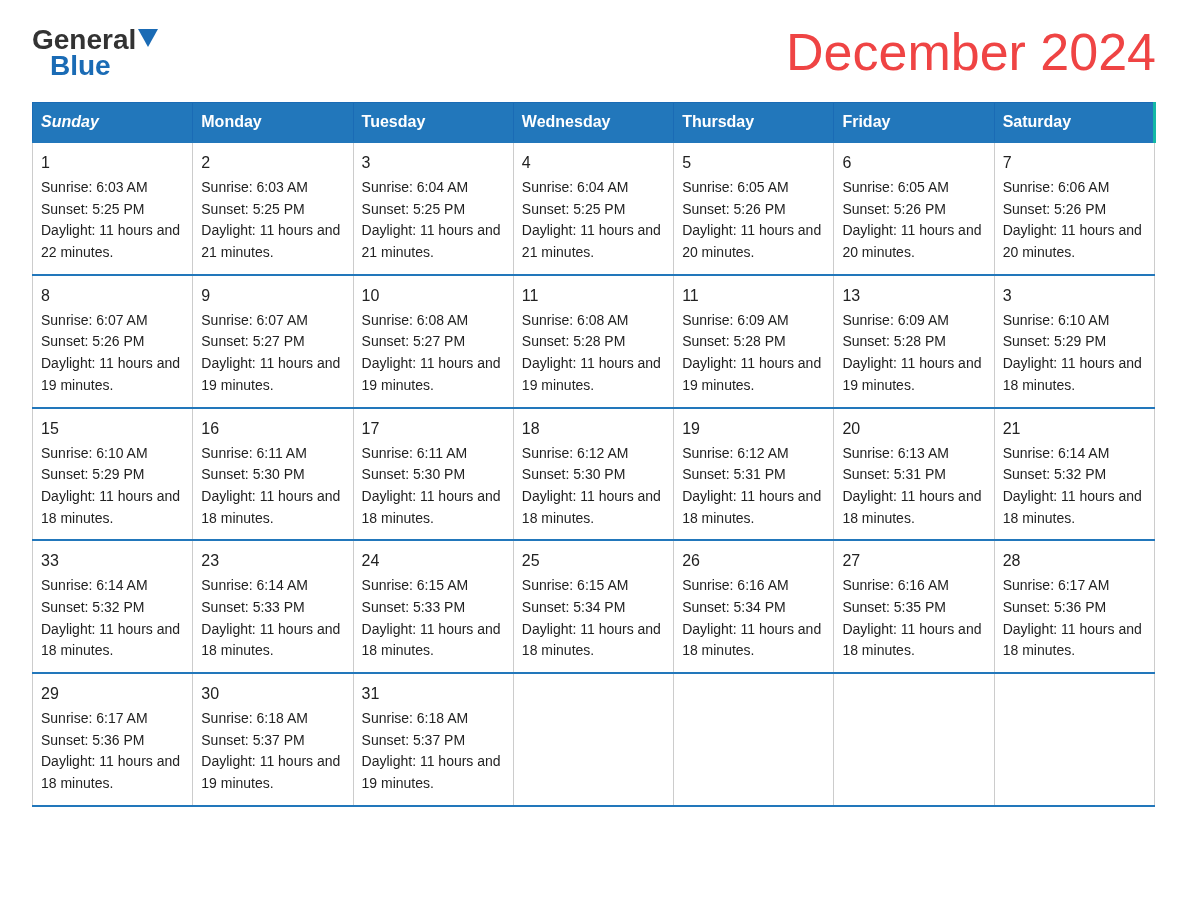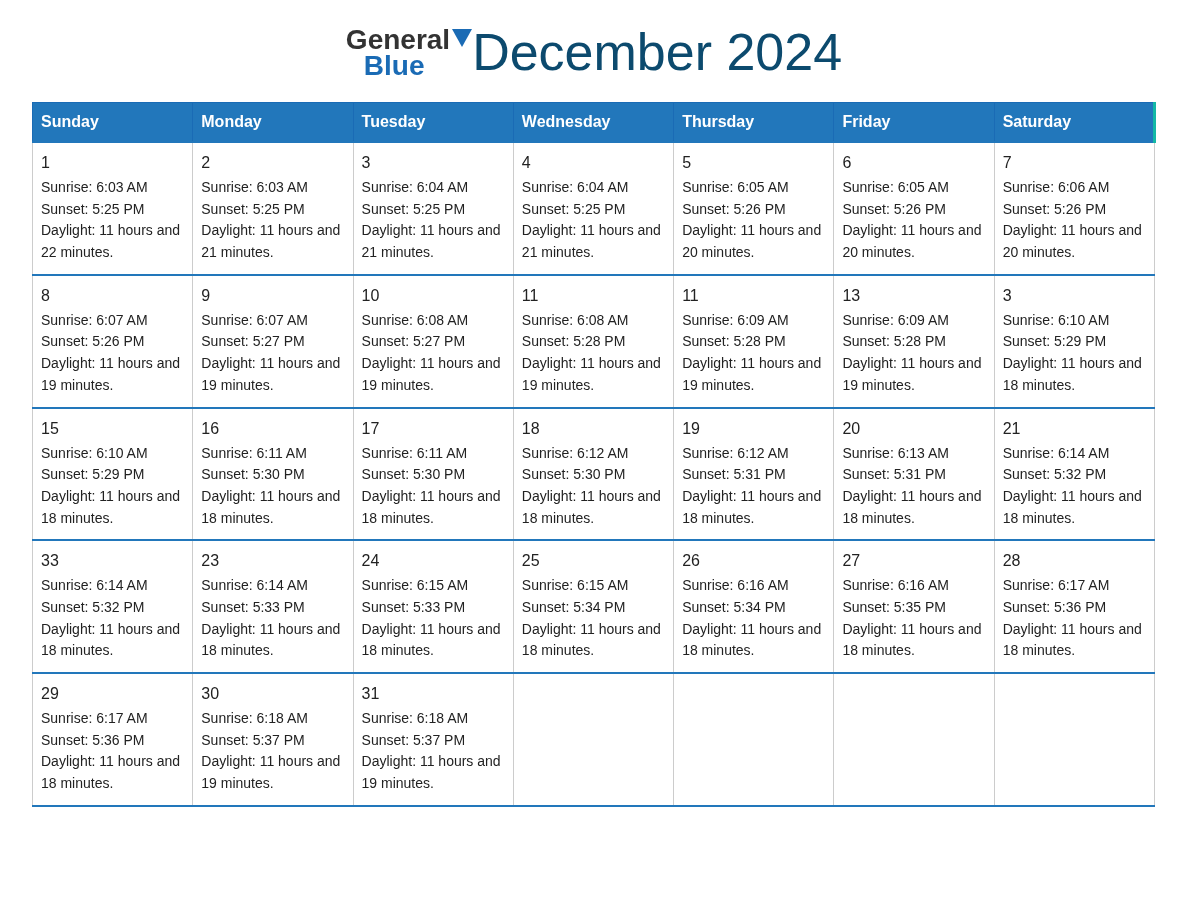--- a/index.html
+++ b/index.html
@@ -5,21 +5,21 @@
     * { box-sizing: border-box; margin: 0; padding: 0; }
     body {
       font-family: Arial, sans-serif;
       background: #fff;
       padding: 24px 32px;
       width: 1188px;
       min-height: 918px;
     }
     .header-area {
       display: flex;
-      justify-content: center;
+      justify-content: space-between;
       align-items: flex-start;
       margin-bottom: 20px;
     }
     .logo-area {
       display: flex;
       flex-direction: column;
       align-items: flex-start;
     }
     .logo-text {
       display: flex;
@@ -45,21 +45,21 @@
       font-weight: bold;
       margin-top: -6px;
       margin-left: 18px;
     }
     .title-area {
       text-align: right;
     }
     .month-year {
       font-size: 52px;
       font-weight: normal;
-      color: #0c4a6e;
+      color: #ef4444;
       line-height: 1.1;
     }
     .location {
       font-size: 20px;
       color: #555;
       margin-top: 4px;
     }
     table {
       width: 100%;
       border-collapse: collapse;
@@ -98,21 +98,21 @@
     tbody tr:last-child td {
       border-bottom: 2px solid #2277bb;
     }
     
     tbody tr td {
       border-top: 2px solid #2277bb;
       border-bottom: 1px solid #ccc;
       border-left: 1px solid #ccc;
       border-right: 1px solid #ccc;
     }
-    thead tr th:first-child { border-left: 1px solid #1a6bb5; }
+    thead tr th:first-child { border-left: 1px solid #1a6bb5; font-style: italic; }
     thead tr th:last-child { border-right: 3px solid #14b8a6; }
   </style>
 </head>
 <body>
 
 <div class="header-area">
   <div class="logo-area">
     <div class="logo-text">
       <span class="logo-general">General</span>
         <span class="logo-triangle"></span>

